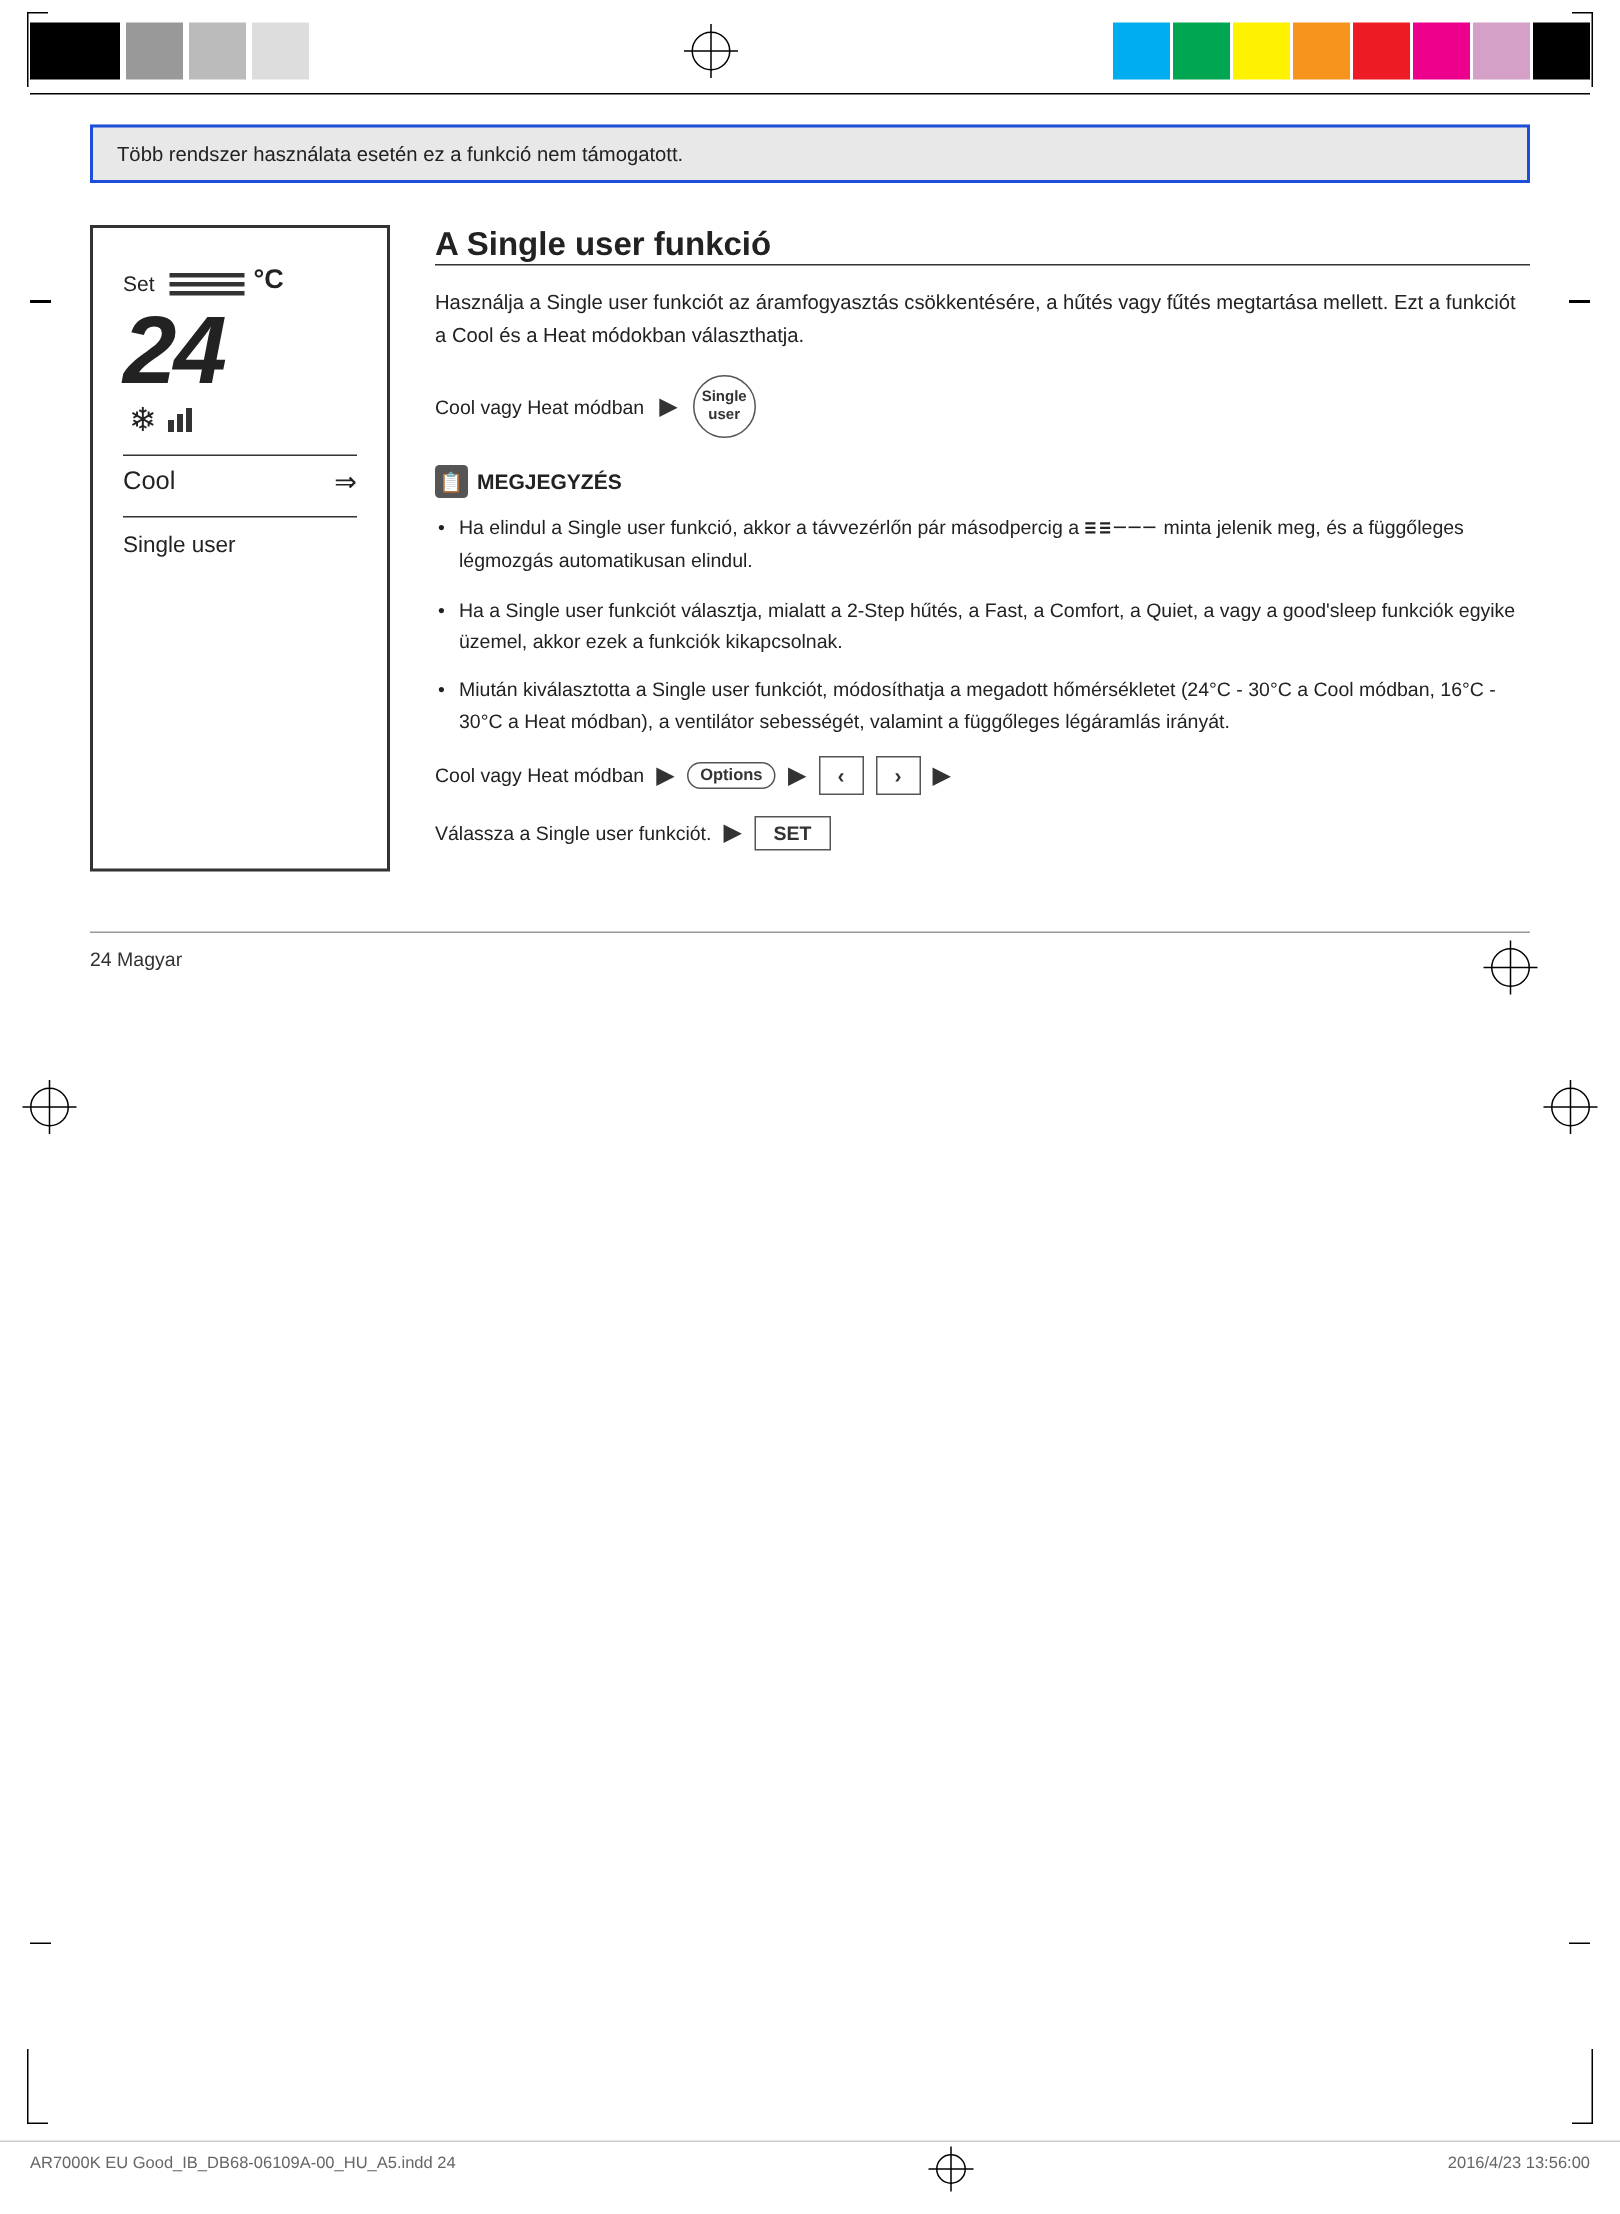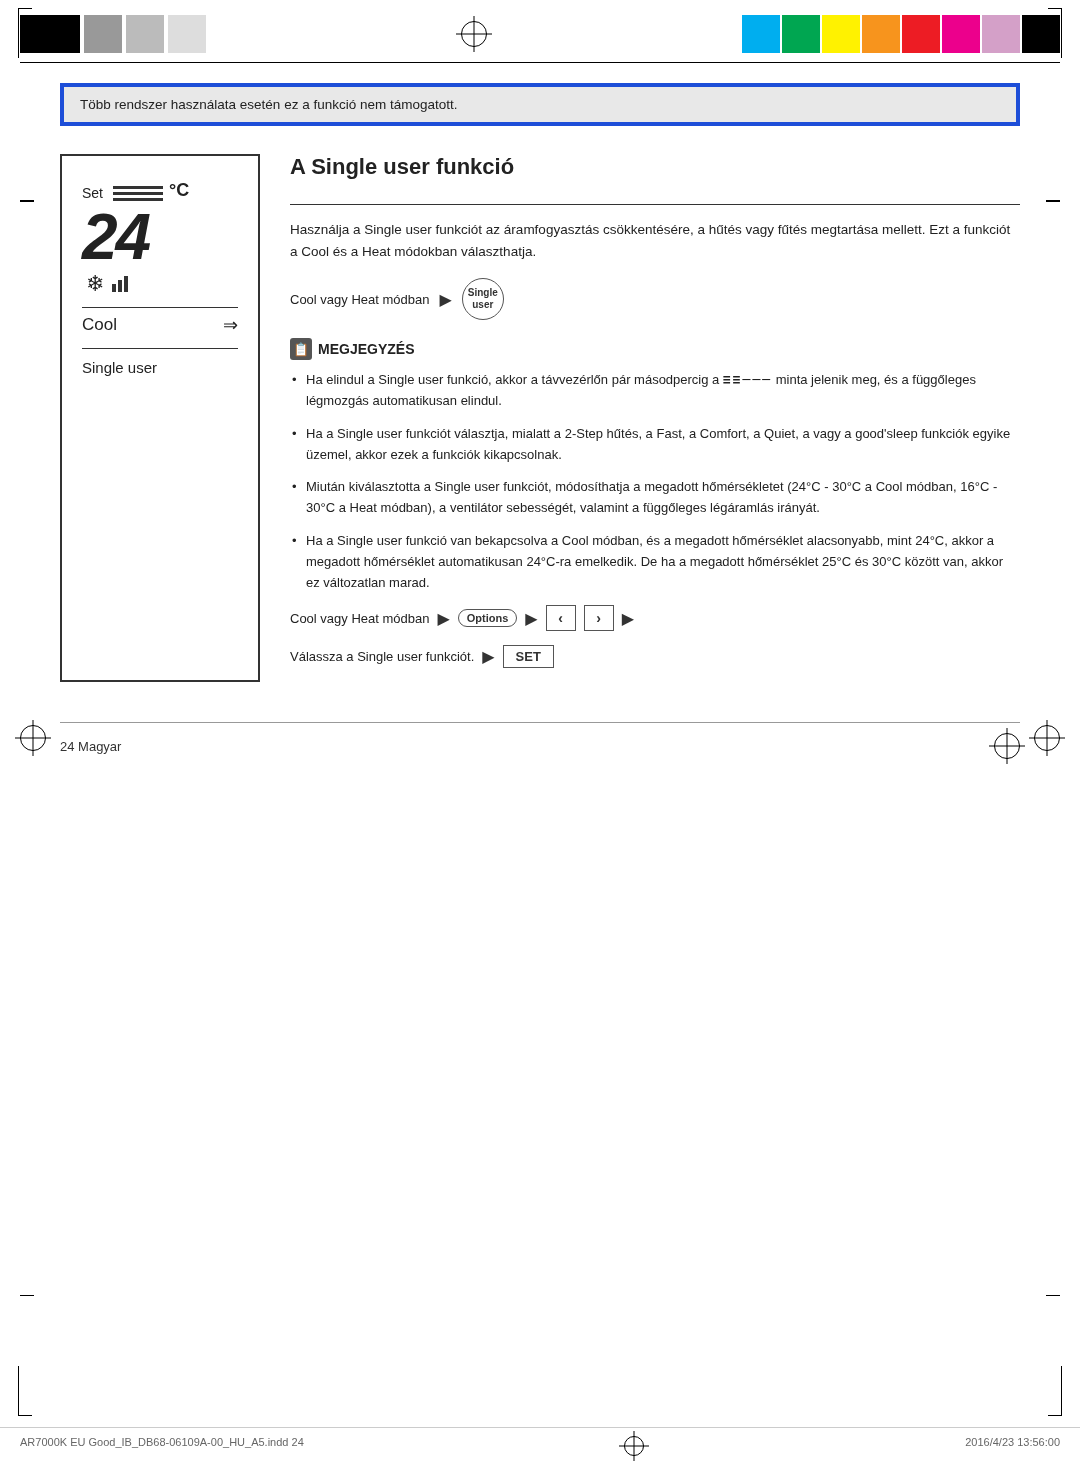--- a/index.html
+++ b/index.html
@@ -48,21 +48,21 @@
     
     .top-rule {
       border: none;
       border-top: 1.5px solid #000;
       margin: 2px 20px 20px 20px;
     }
 
     
     .notice-box {
       background: #e8e8e8;
-      border: 4px solid #1d4ed8;
+      border: 2px solid #1d4ed8;
       margin: 0 60px 28px 60px;
       padding: 10px 16px;
       font-size: 13.5px;
       color: #222;
     }
 
     
     .main-content {
       display: flex;
       margin: 0 60px;
@@ -154,21 +154,21 @@
     }
 
     
     .text-panel {
       flex: 1;
     }
     .section-title {
       font-size: 22px;
       font-weight: bold;
       border-bottom: 1.5px solid #333;
-      padding-bottom: 24px;
+      padding-bottom: 0;
       margin-bottom: 14px;
     }
     .section-intro {
       font-size: 13.5px;
       line-height: 1.6;
       margin-bottom: 16px;
     }
     .mode-instruction {
       display: flex;
       align-items: center;
@@ -290,21 +290,21 @@
 
     
     .footer-rule {
       border: none;
       border-top: 1px solid #999;
       margin: 40px 60px 10px 60px;
     }
     .footer-bottom {
       display: flex;
       justify-content: space-between;
-      align-items: center;
+      align-items: flex-start;
       padding: 0 60px;
     }
     .footer-page {
       font-size: 13px;
       color: #333;
     }
 
     
     .doc-footer {
       position: absolute;
@@ -503,21 +503,20 @@
     <div class="note-section">
       <div class="note-title">
         <span class="note-icon">📋</span>
         <span>MEGJEGYZÉS</span>
       </div>
 
       <ul class="note-list">
         <li>Ha elindul a Single user funkció, akkor a távvezérlőn pár másodpercig a <span class="dashes-code">≡≡───</span> minta jelenik meg, és a függőleges légmozgás automatikusan elindul.</li>
         <li>Ha a Single user funkciót választja, mialatt a 2-Step hűtés, a Fast, a Comfort, a Quiet, a vagy a good'sleep funkciók egyike üzemel, akkor ezek a funkciók kikapcsolnak.</li>
         <li>Miután kiválasztotta a Single user funkciót, módosíthatja a megadott hőmérsékletet (24°C - 30°C a Cool módban, 16°C - 30°C a Heat módban), a ventilátor sebességét, valamint a függőleges légáramlás irányát.</li>
-        <li>Ha a Single user funkció van bekapcsolva a Cool módban, és a megadott hőmérséklet alacsonyabb, mint 24°C, akkor a megadott hőmérséklet automatikusan 24°C-ra emelkedik. De ha a megadott hőmérséklet 25°C és 30°C között van, akkor ez változatlan marad.</li>
       </ul>
     </div>
 
     <div class="instruction-row">
       <span class="instruction-text">Cool vagy Heat módban</span>
       <span class="arrow-icon">▶</span>
       <div class="btn-options">Options</div>
       <span class="arrow-icon">▶</span>
       <div class="btn-arrow-box">‹</div>
       <div class="btn-arrow-box">›</div>

